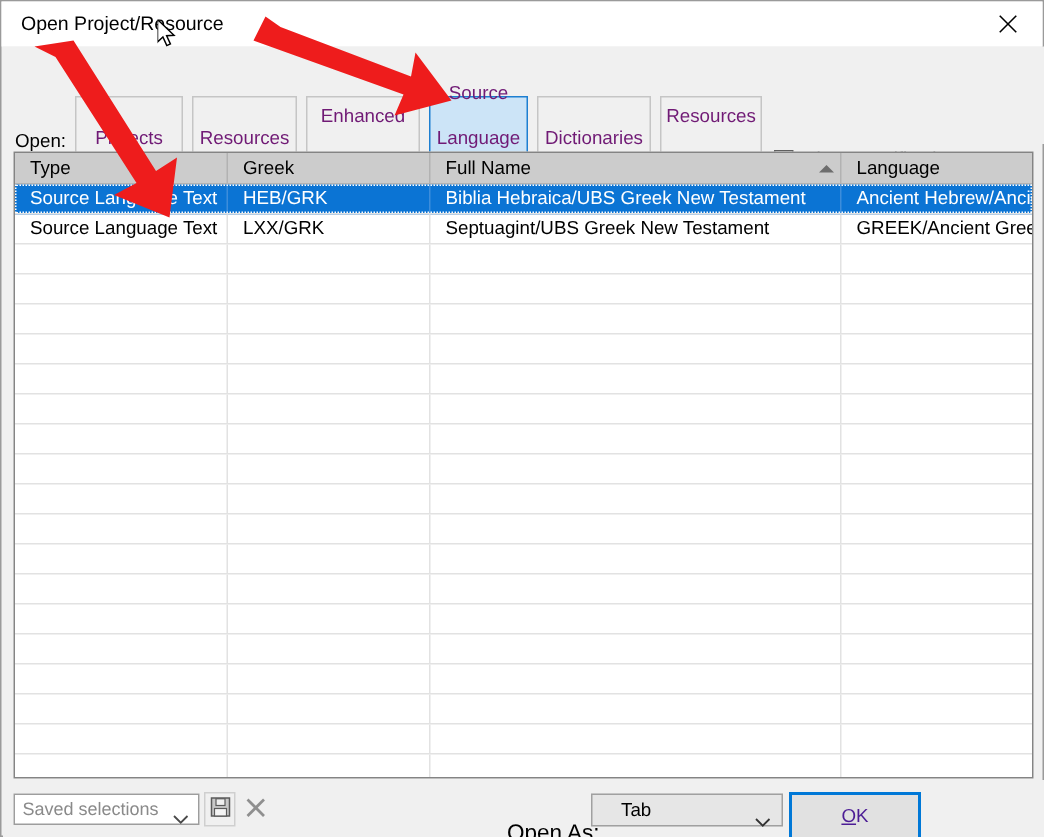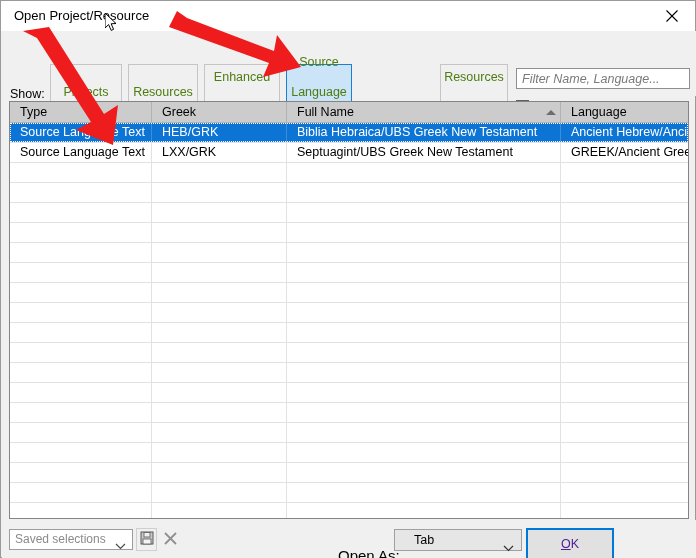--- a/index.html
+++ b/index.html
@@ -76,21 +76,21 @@
     height: 56px;
     background: #f0f0f0;
     border: 1px solid #c5c5c5;
     box-sizing: border-box;
     display: flex;
     align-items: center;
     justify-content: center;
     text-align: center;
     font-size: 12.5px;
     line-height: 15px;
-    color: #4d7c0f;
+    color: #701a75;
   }
   .tabbtn.selected {
     background: #cce4f7;
     border: 1px solid #1d7fd1;
   }
   .tabbtn span { display:block; padding: 0 4px; }
 
   #btn-projects   { left: 48px;  width: 72px; }
   #btn-resources  { left: 126px; width: 70px; }
   #btn-enhanced   { left: 202px; width: 76px; }
@@ -321,21 +321,21 @@
     <div class="titlebar-text">Open Project/Resource</div>
     <div class="close-btn">
       <svg width="14" height="14" viewBox="0 0 14 14" aria-hidden="true">
         <line x1="1.5" y1="1.5" x2="12.5" y2="12.5" stroke="#000" stroke-width="1.1"></line>
         <line x1="12.5" y1="1.5" x2="1.5" y2="12.5" stroke="#000" stroke-width="1.1"></line>
       </svg>
     </div>
   </div>
 
   <div class="toolbar">
-    <div class="show-label">Show:</div>
+    <div class="show-label">Open:</div>
 
     <div class="tabbtn" id="btn-projects">
       <span>Projects</span>
     </div>
 
     <div class="tabbtn" id="btn-resources">
       <span>Resources</span>
     </div>
 
     <div class="tabbtn" id="btn-enhanced">
@@ -346,29 +346,31 @@
     </div>
 
     <div class="tabbtn selected" id="btn-srclang">
       <span>
         <span>Source</span><br>
         <span>Language</span><br>
         <span>Texts</span>
       </span>
     </div>
 
+    <div class="tabbtn" id="btn-dict">
+      <span>Dictionaries</span>
+    </div>
 
     <div class="tabbtn" id="btn-consult">
       <span>
         <span>Resources</span><br>
         <span>Notes</span>
       </span>
     </div>
 
-    <input class="filter-input" type="text" placeholder="Filter Name, Language..." style="">
 
     <div class="versif-wrap">
       <div class="cbox"></div>
       <div class="versif-label">Show Versification</div>
     </div>
   </div>
 
   <div class="grid-outer">
 
     <div class="grid-header">

